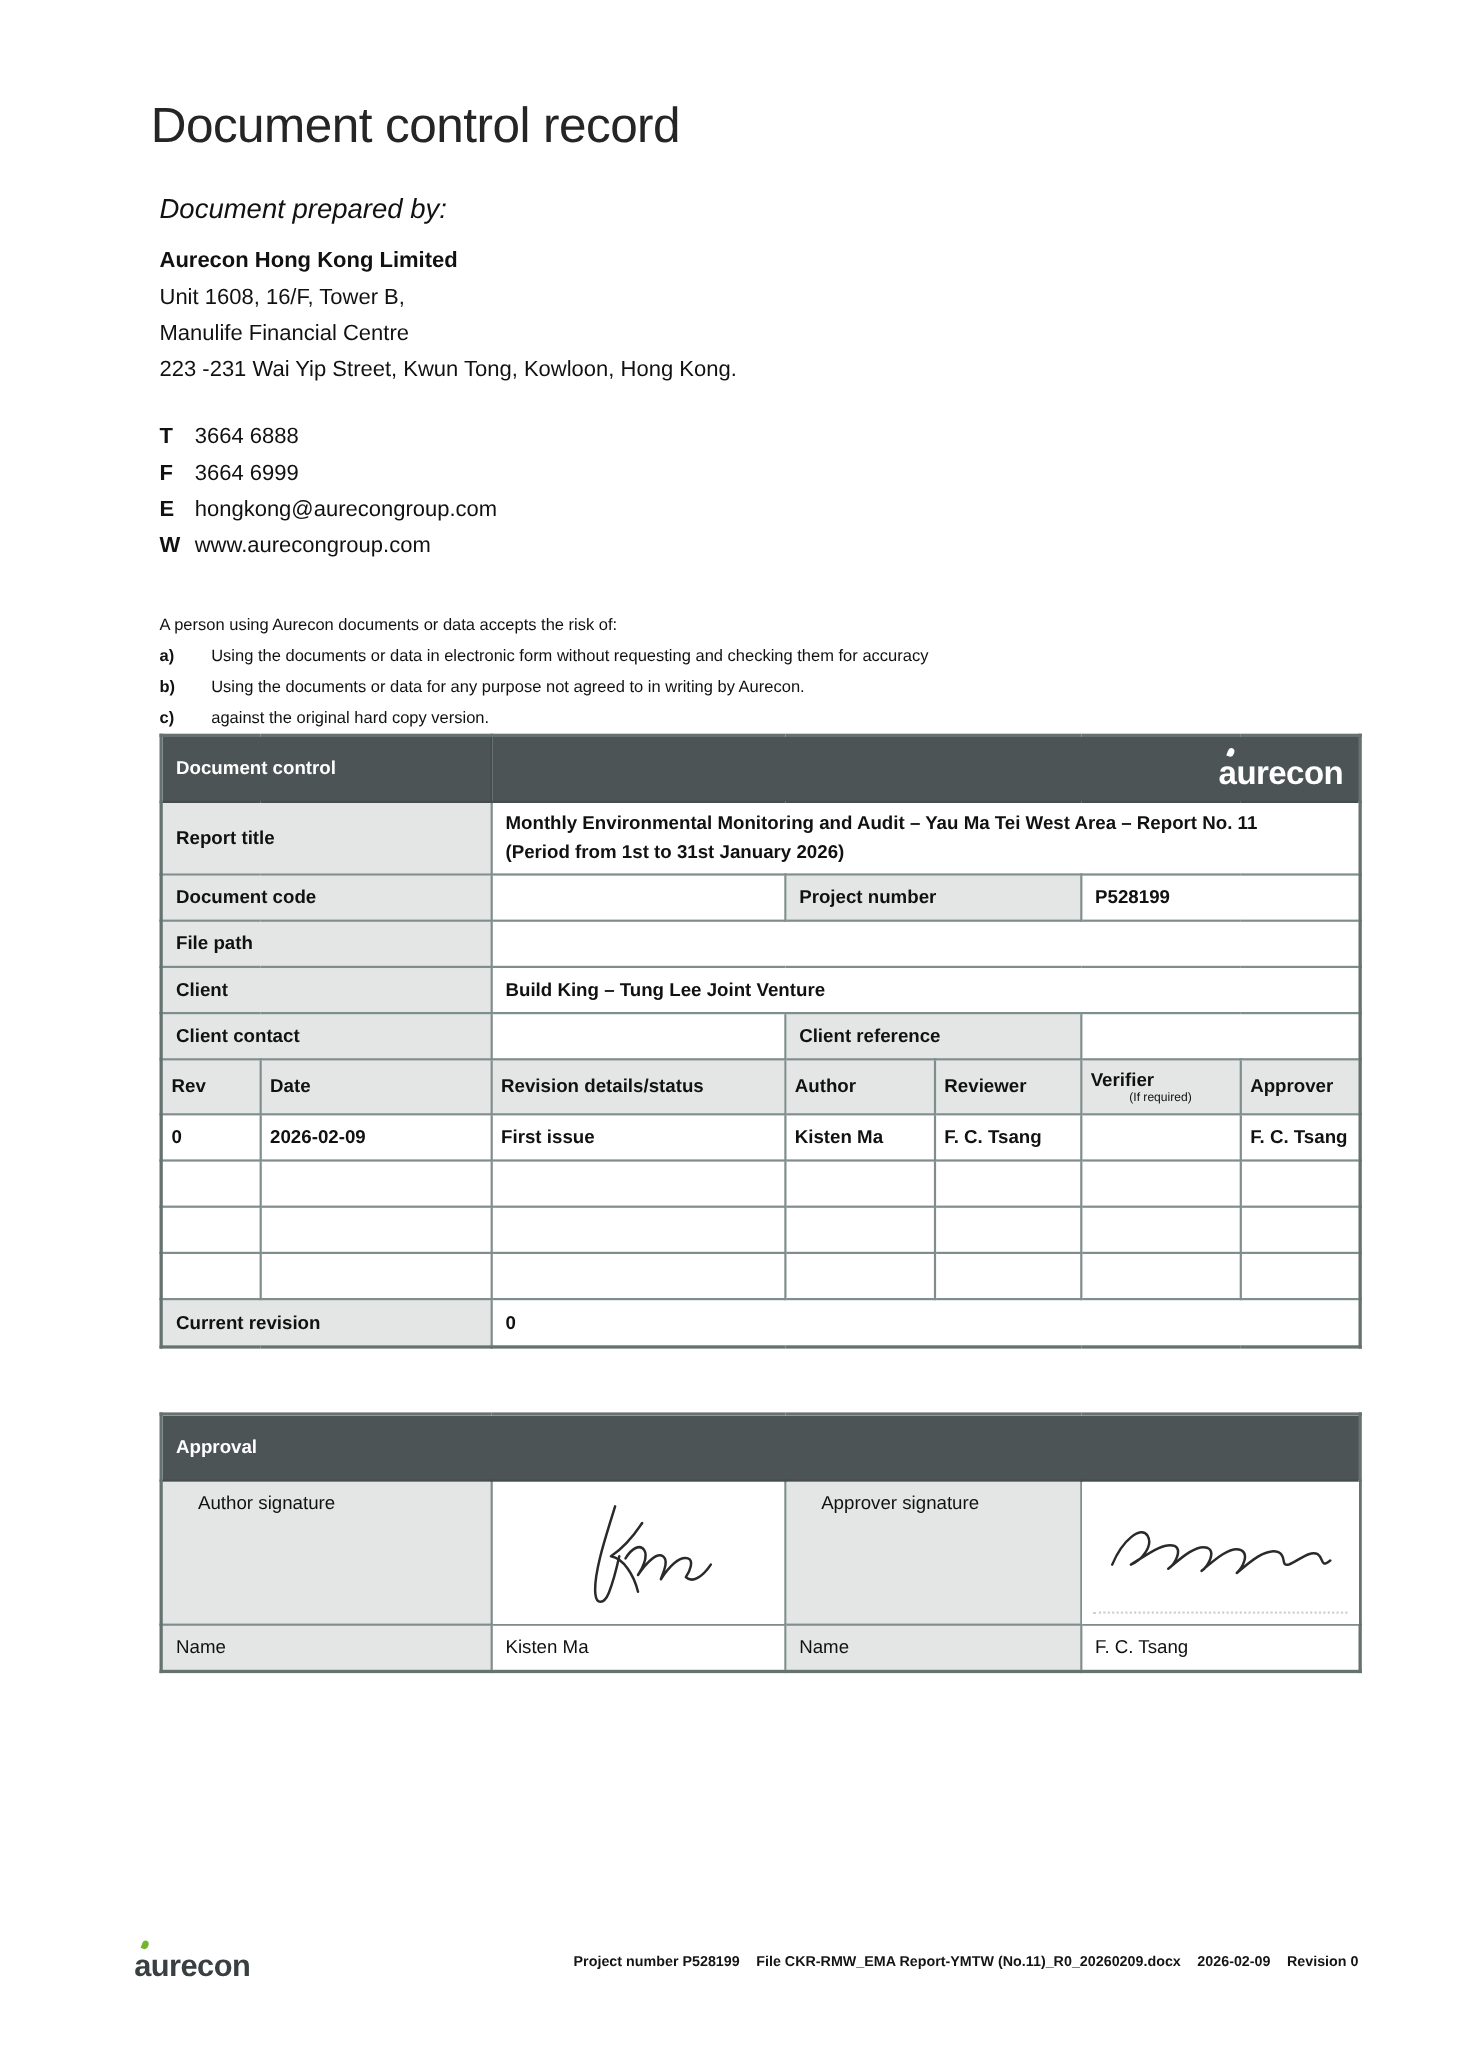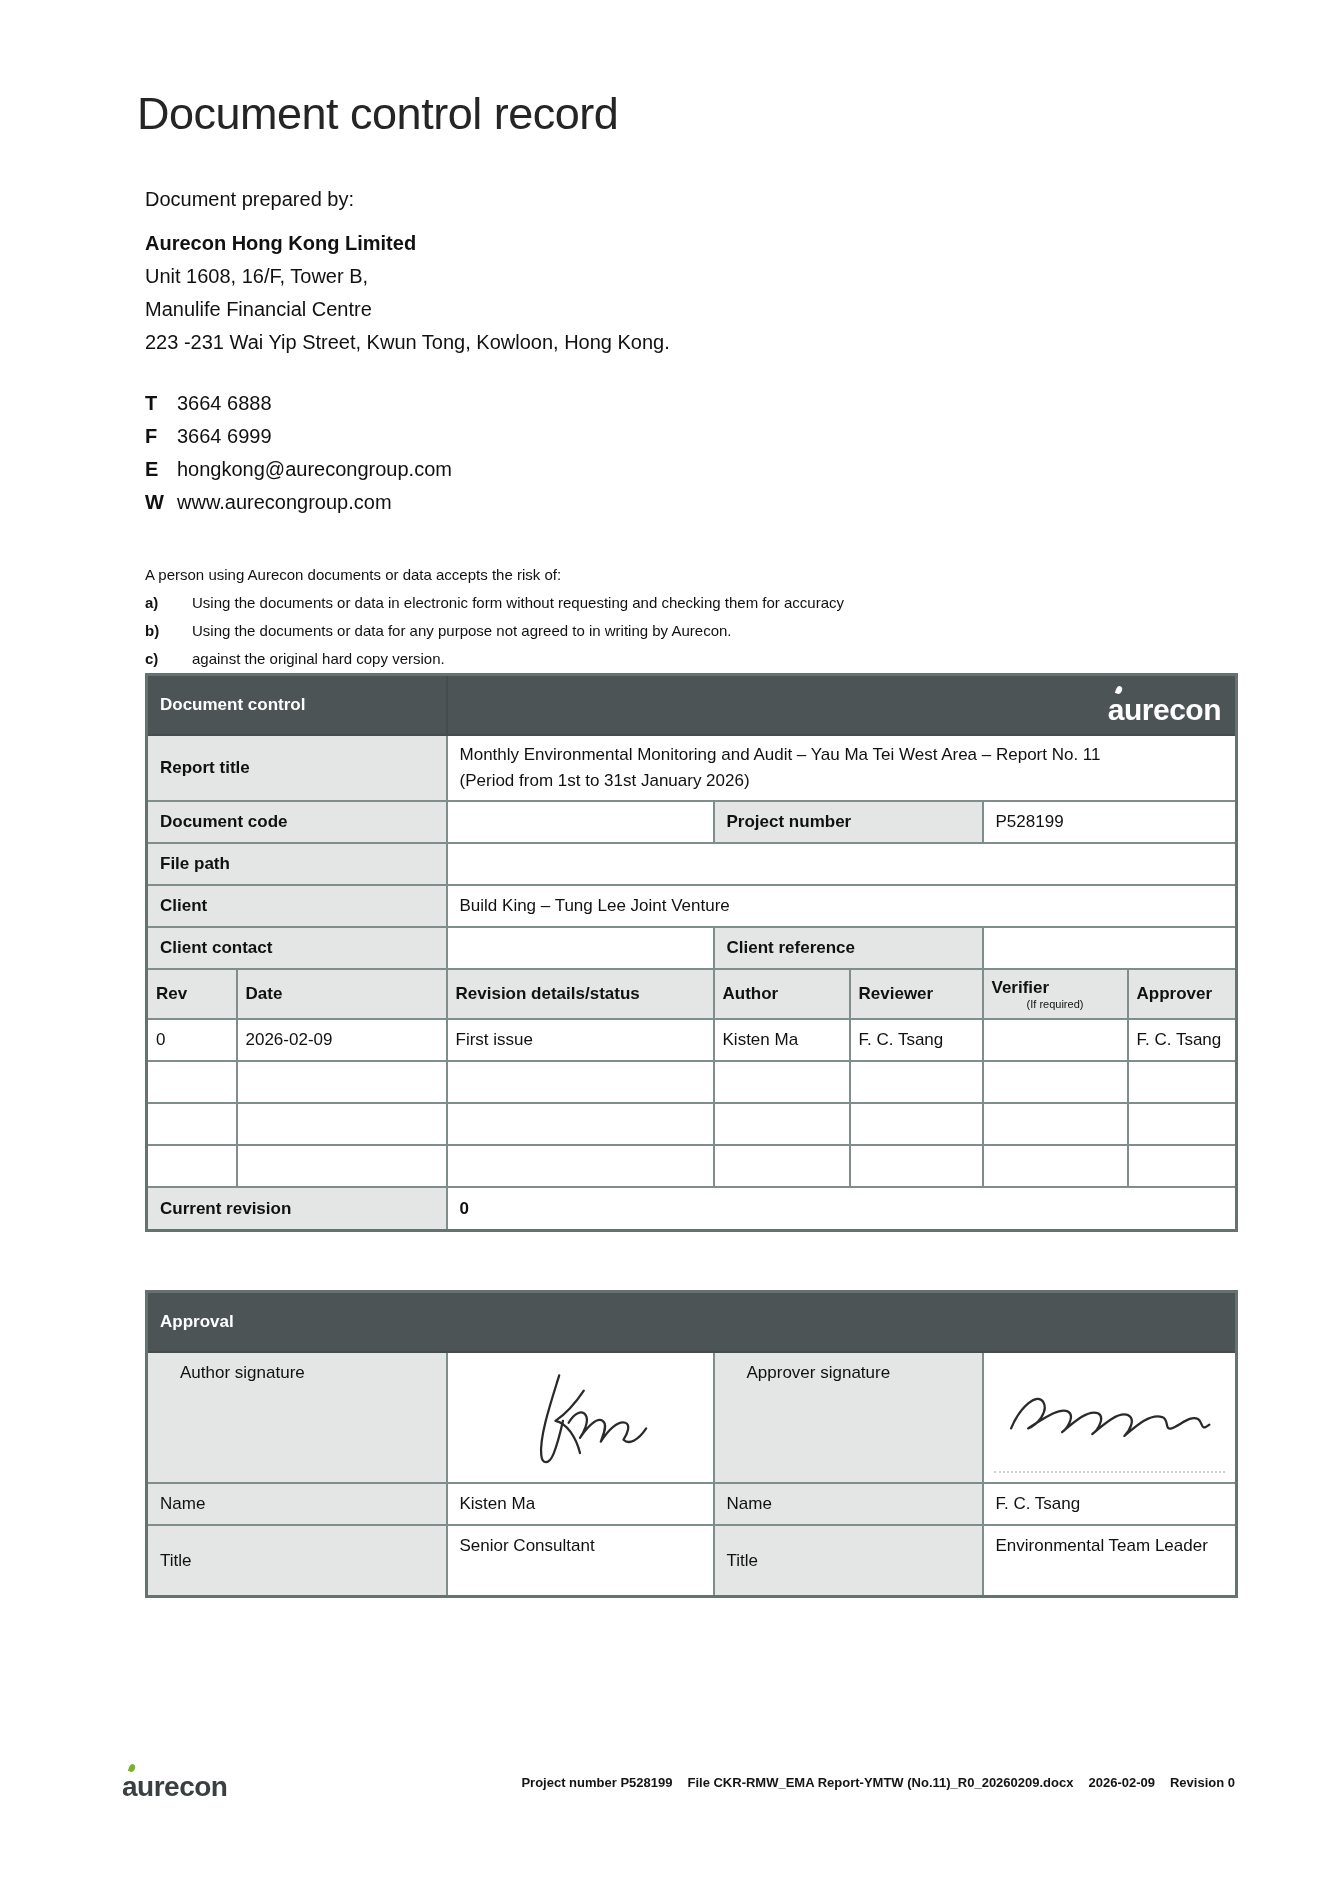--- a/index.html
+++ b/index.html
@@ -2,35 +2,35 @@
 <html><head>
 <meta charset="utf-8">
 <style>
   html,body { margin:0; padding:0; background:#ffffff; }
   body { font-family:"Liberation Sans", sans-serif; color:#111111; }
   .page { position:relative; width:1328px; height:1880px; background:#ffffff; overflow:hidden; }
   .content { position:absolute; left:145px; top:0; width:1090px; }
 
   .title { margin:88px 0 16px -8px; font-size:45px; font-weight:400; color:#252525; letter-spacing:-0.5px; line-height:52px; }
 
-  .prepared { margin-top:48px; font-size:20px; }
+  .prepared { margin-top:36px; font-size:25px;font-style:italic; }
   .company { margin-top:16px; font-size:20px; line-height:33px; }
   .company .name { font-weight:700; }
 
   .contacts { margin-top:28px; font-size:20px; line-height:33px; }
   .contacts .clabel { display:inline-block; width:32px; font-weight:700; }
 
   .disclaimer { margin-top:42px; font-size:15px; line-height:28px; }
   .disclaimer .item { display:flex; }
   .disclaimer .ilabel { width:47px; font-weight:700; flex:0 0 47px; }
 
   table.doc { border-collapse:collapse; table-layout:fixed; width:1090px; border:3px solid #65726f; }
   table.doc td { border:2px solid #7f8d8c; padding:3px 12px; font-size:17px; vertical-align:middle; overflow:hidden; }
   td.label { background:#e3e6e4; font-weight:700; }
-  td.value { background:#ffffff; font-weight:400; }
+  td.value { background:#ffffff; font-weight:700; }
 
   tr.bar td { background:#4d5456; color:#ffffff; border-color:#454c4d; height:52px; }
   .sec-title { font-weight:700; font-size:19px; }
   .logo-cell { text-align:right; padding-right:14px !important; }
 
   .logo { position:relative; display:inline-block; font-weight:700; font-size:30px; line-height:1; padding-top:9px; letter-spacing:-0.5px; }
   .logo .logo-dot { position:absolute; left:8px; top:0; width:6px; height:8px; border-radius:50% 50% 50% 0; background:#ffffff; transform:rotate(20deg); }
 
   tr.r-title td { height:58px; }
   .two-line div { line-height:26px; }
@@ -222,26 +222,20 @@
           </svg>
           <div class="sig-dotted"></div>
         </td>
       </tr>
       <tr class="namerow">
         <td class="label">Name</td>
         <td class="value plain-value">Kisten Ma</td>
         <td class="label">Name</td>
         <td class="value plain-value">F. C. Tsang</td>
       </tr>
-      <tr class="titlerow">
-        <td class="label">Title</td>
-        <td class="value plain-value" style="vertical-align:top; padding-top:8px;">Senior Consultant</td>
-        <td class="label">Title</td>
-        <td class="value plain-value" style="vertical-align:top; padding-top:8px;">Environmental Team Leader</td>
-      </tr>
     </tbody>
       </table>
 
   </div>
 
   <div class="footer">
     <span class="logo footer-logo"><span class="logo-dot"></span><span>aurecon</span></span>
     <span class="footer-text">
       <span>Project number P528199</span><span>File CKR-RMW_EMA Report-YMTW (No.11)_R0_20260209.docx</span><span>2026-02-09</span><span>Revision 0</span>
     </span>

